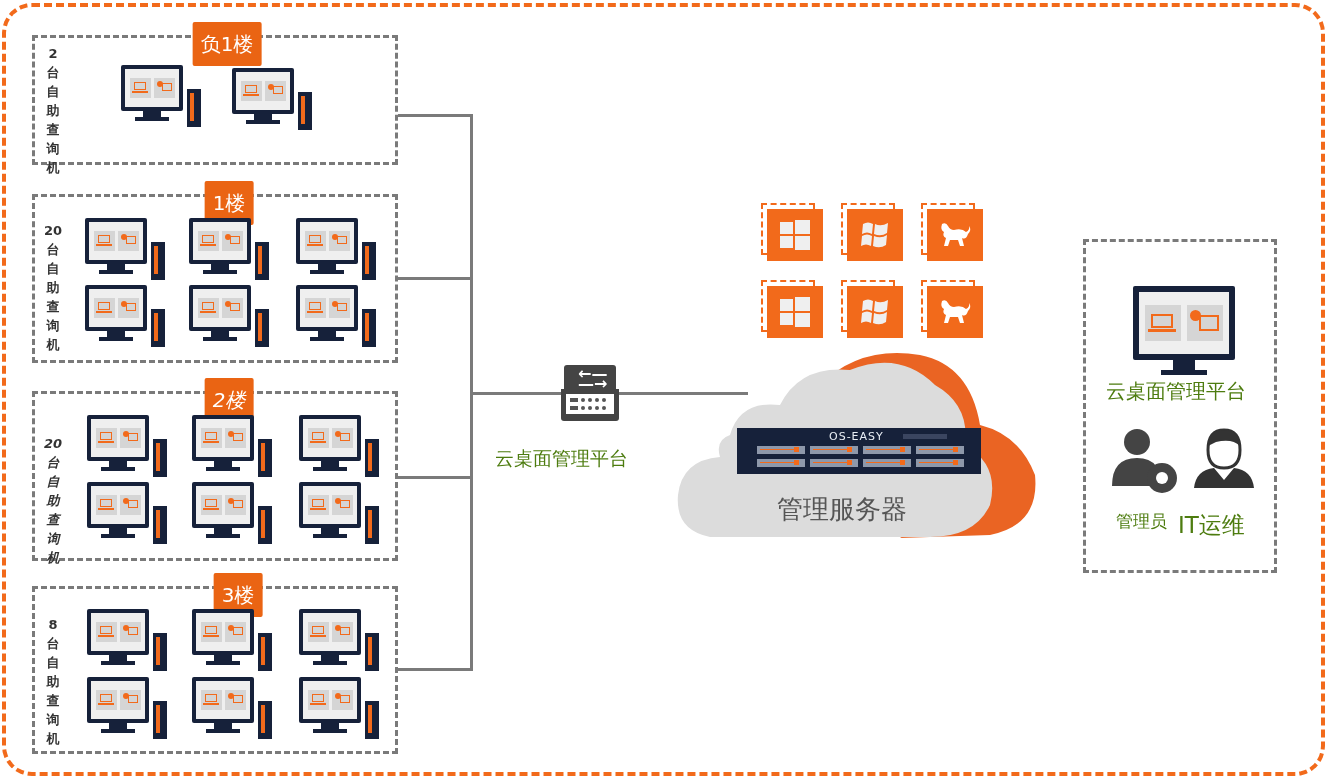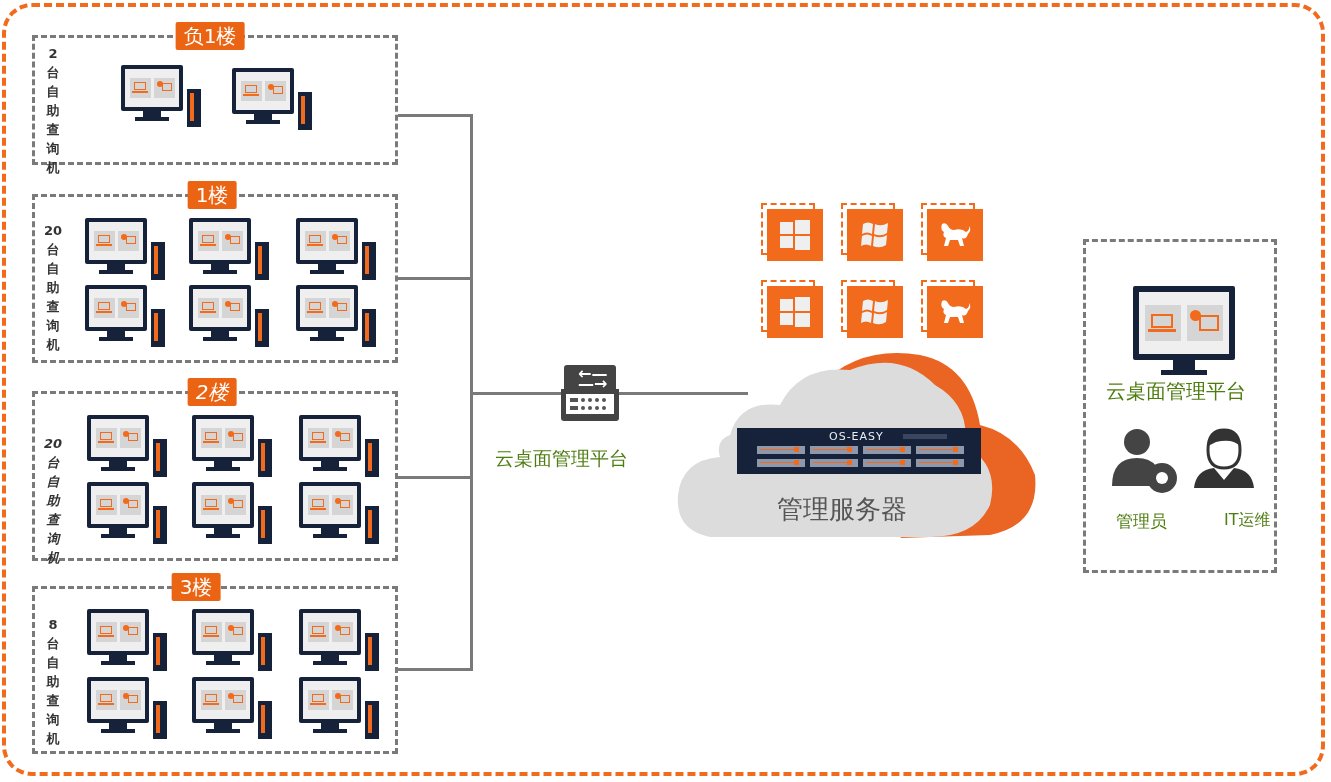--- a/index.html
+++ b/index.html
@@ -1,19 +1,19 @@
 <!DOCTYPE html>
 <html><head>
 <meta charset="utf-8">
 <style>
   html,body{margin:0;padding:0;background:#fff;}
   body{width:1331px;height:782px;position:relative;overflow:hidden;font-family:"DejaVu Sans",sans-serif;}
   .outer{position:absolute;left:2px;top:3px;width:1323px;height:773px;border:4px dashed #f26a1b;border-radius:30px;box-sizing:border-box;}
   .floor{position:absolute;left:32px;width:366px;border:3px dashed #7a7a7a;box-sizing:border-box;}
-  .floor-tag{position:absolute;top:-16px;height:28px;background:#ea6413;color:#fff;font-size:20px;line-height:28px;padding:0 8px;border-radius:2px;transform:translateX(-50%);white-space:nowrap;}
+  .floor-tag{position:absolute;top:-16px;height:28px;background:#ea6413;color:#fff;font-size:20px;line-height:28px;padding:8px 8px;border-radius:2px;transform:translateX(-50%);white-space:nowrap;margin-left:17px;}
   .count{position:absolute;left:6px;width:24px;text-align:center;font-size:13px;font-weight:bold;color:#333;line-height:19px;}
   .count span{display:block;}
   .pc{position:absolute;width:86px;height:64px;}
   .pc .mon{position:absolute;left:0;top:0;width:62px;height:46px;background:#16213a;border-radius:2px;}
   .pc .scr{position:absolute;left:4px;top:4px;width:54px;height:38px;background:#efefef;}
   .pc .ic{position:absolute;top:9px;width:21px;height:20px;background:#d5d5d5;}
   .pc .ic1{left:5px;}
   .pc .ic2{left:29px;}
   .pc .ic1::before{content:"";position:absolute;left:4px;top:4px;width:12px;height:8px;border:1.5px solid #f26a1b;box-sizing:border-box;}
   .pc .ic1::after{content:"";position:absolute;left:2px;top:13px;width:16px;height:2px;background:#f26a1b;}
@@ -235,21 +235,21 @@
           <div class="ic ic2"></div>
         </div>
       </div>
       <div class="neck"></div>
       <div class="base"></div>
       <div class="tower"></div>
     </div>
 </div>
 
 <div class="floor" style="top:586px;height:168px;">
-  <div class="floor-tag" style="left:161px;">3楼</div>
+  <div class="floor-tag" style="left:186px;">3楼</div>
   <div class="count" style="top:26px;">
     <span>8</span>
     <span>台</span>
     <span>自</span>
     <span>助</span>
     <span>查</span>
     <span>询</span>
     <span>机</span>
   </div>
   <div class="pc" style="left:52px;top:20px;">
@@ -451,13 +451,13 @@
   <path d="M2 58 Q2 30 27 30 Q40 30 46 38 L46 58Z" fill="#444"></path>
   <circle cx="52" cy="50" r="15" fill="#444"></circle>
   <circle cx="52" cy="50" r="6" fill="#fff"></circle>
 </svg>
 <svg class="person" style="left:1192px;top:428px;" width="64" height="64" viewBox="0 0 64 64">
   <path d="M16 22 Q16 2 32 2 Q48 2 48 22 Q48 40 32 40 Q16 40 16 22Z" fill="#fff" stroke="#333" stroke-width="3"></path>
   <path d="M16 18 Q16 2 32 2 Q48 2 48 18 Q40 10 24 14Z" fill="#333"></path>
   <path d="M2 60 Q4 42 22 40 L32 52 L42 40 Q60 42 62 60Z" fill="#333"></path>
 </svg>
 <div class="lbl" style="left:1116px;top:510px;font-size:17px;">管理员</div>
-<div class="lbl" style="left:1224px;top:510px;font-size:16px;">IT运维</div>
+<div class="lbl" style="left:1178px;top:510px;font-size:23px;">IT运维</div>
 
 </body></html>

